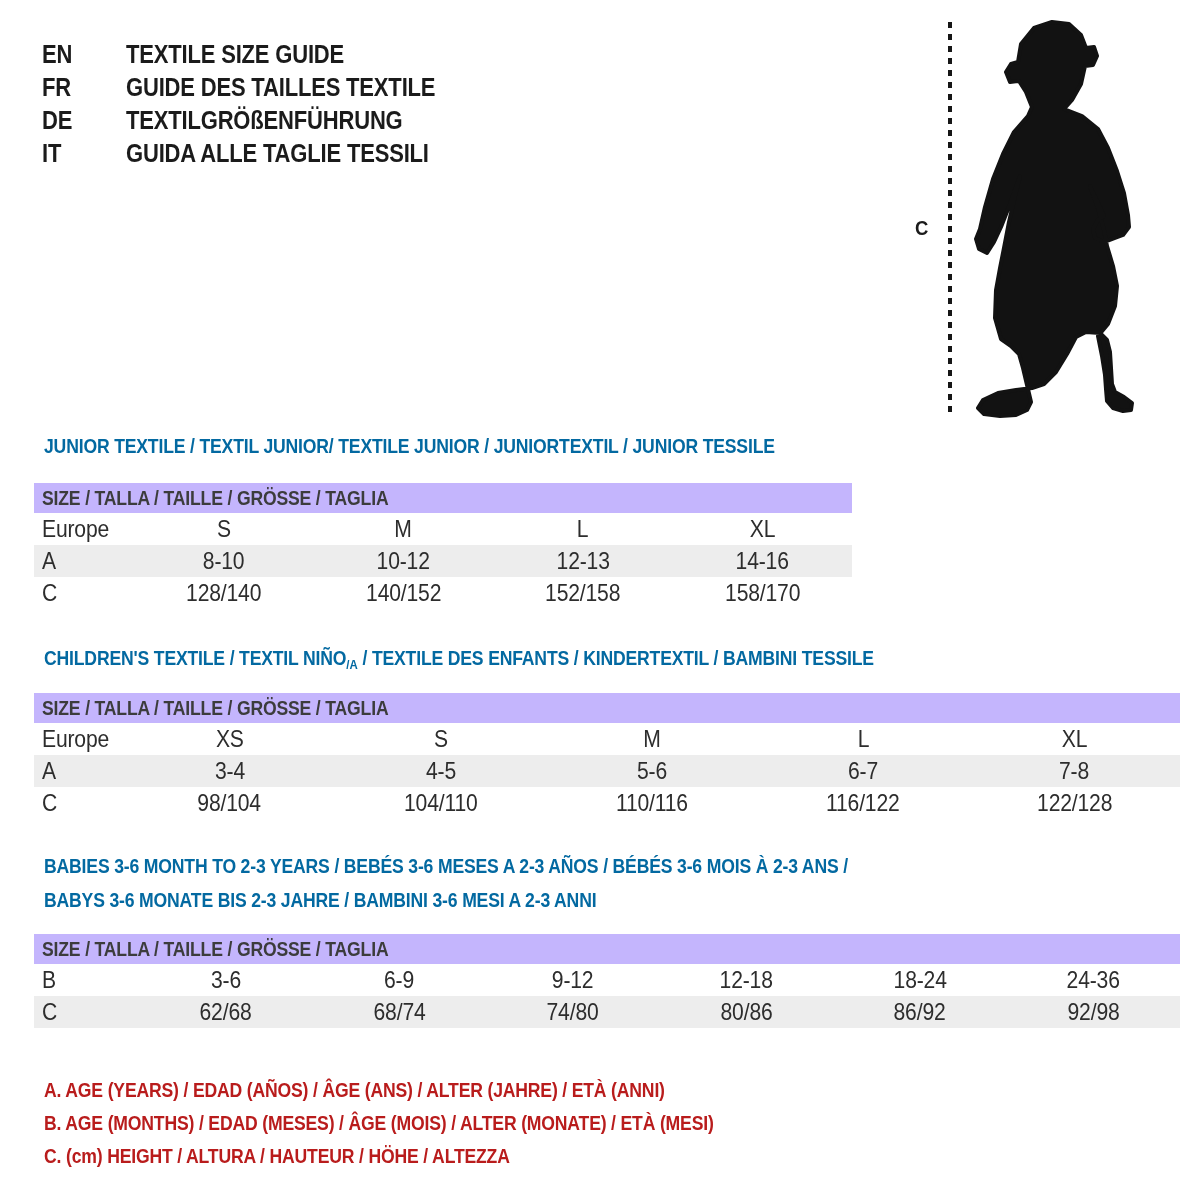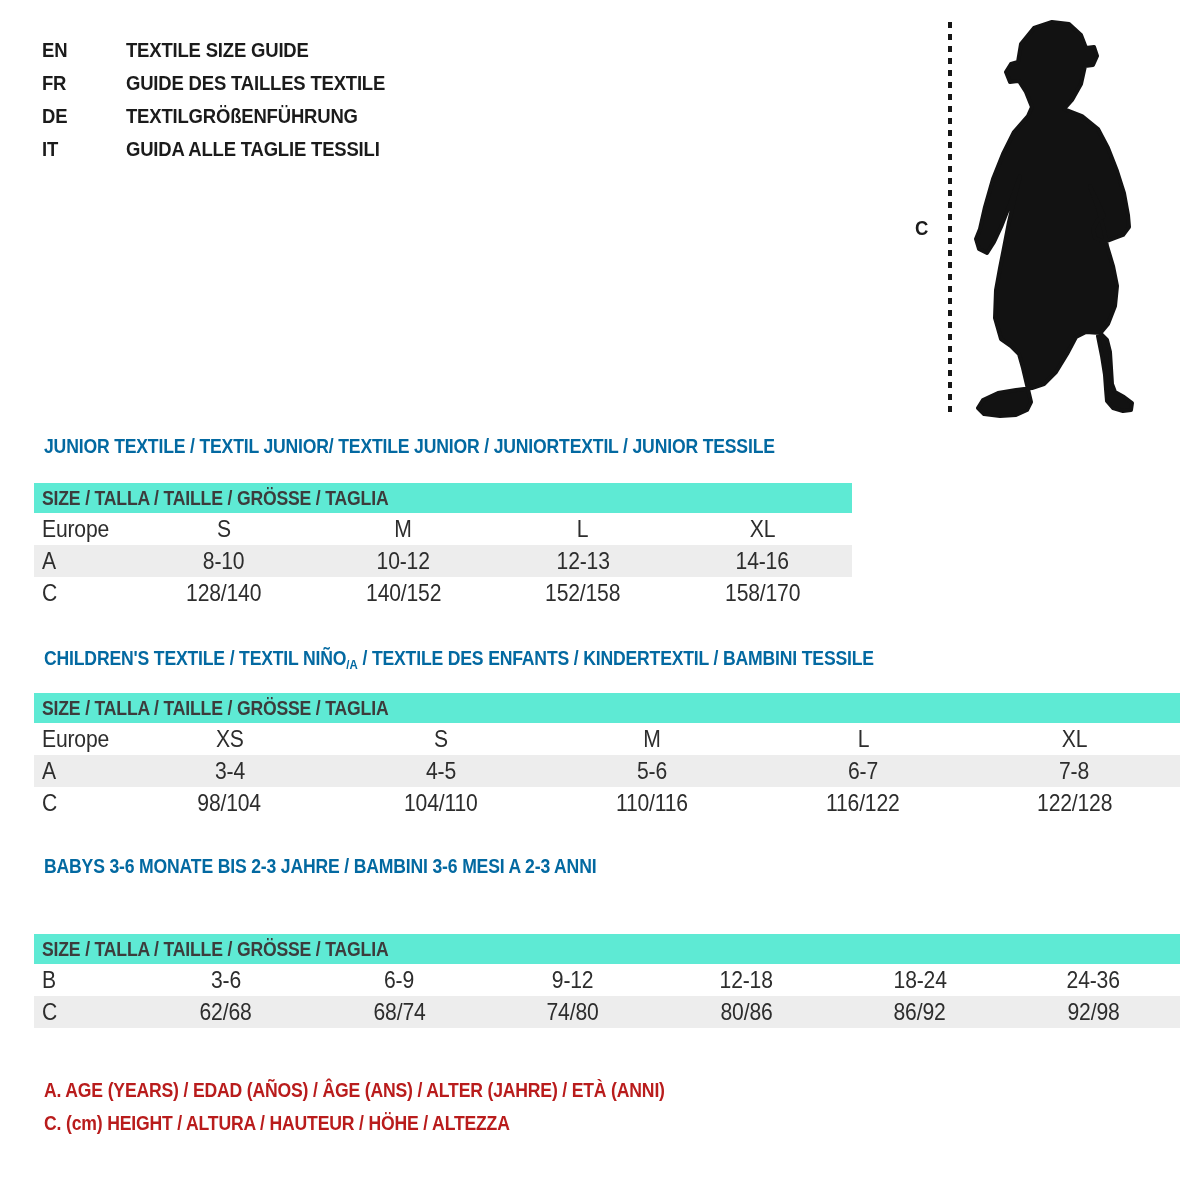--- a/index.html
+++ b/index.html
@@ -7,41 +7,41 @@
   body{
     width:1200px;height:1200px;position:relative;overflow:hidden;
     background:#ffffff;
     font-family:"Liberation Sans","DejaVu Sans",sans-serif;
     color:#222;
   }
   .cond{display:inline-block;transform:scaleX(0.88);transform-origin:0 50%;white-space:nowrap;letter-spacing:-0.2px;}
   .cc{transform-origin:50% 50%;}        
   
   .langs{position:absolute;left:42px;top:38px;}
-  .lrow{display:flex;height:33px;font-weight:bold;font-size:21px;color:#1b1b1b;}
+  .lrow{display:flex;height:33px;align-items:center;font-weight:bold;font-size:25px;color:#1b1b1b;}
   .lcode{width:84px;flex:0 0 84px;}
   
   .measure-line{
     position:absolute;left:948px;top:22px;width:4px;height:392px;
     background:repeating-linear-gradient(to bottom,#161616 0 6px,transparent 6px 12px);
   }
   .measure-label{position:absolute;left:915px;top:216px;font-size:21px;font-weight:bold;color:#1b1b1b;}
   .baby{position:absolute;left:974px;top:20px;width:178px;height:398px;}
   
   .sec-title{position:absolute;left:44px;font-size:20px;font-weight:bold;color:#0369a1;line-height:24px;white-space:nowrap;}
   .t-junior{top:434px;}
   .t-children{top:646px;}
   .t-babies{top:849px;line-height:34px;}
   .sub{font-size:13px;vertical-align:-4px;letter-spacing:0;}
   
   .tbl{position:absolute;left:34px;}
   .tbl-junior{top:483px;width:818px;}
   .tbl-children{top:693px;width:1146px;}
   .tbl-babies{top:934px;width:1146px;}
-  .bar{height:30px;background:#5eead4;display:flex;align-items:center;padding-left:8px;box-sizing:border-box;
+  .bar{height:30px;background:#c4b5fd;display:flex;align-items:center;padding-left:8px;box-sizing:border-box;
        font-size:20px;font-weight:bold;color:#3c3c3c;}
   .row{display:flex;height:32px;align-items:center;font-size:24px;color:#2d2d2d;}
   .row.shade{background:#ededed;}
   .lbl{box-sizing:border-box;padding-left:8px;text-align:left;}
   .tbl-junior  .lbl{width:100px;flex:0 0 100px;}
   .tbl-children .lbl{width:90px;flex:0 0 90px;}
   .tbl-babies  .lbl{width:105px;flex:0 0 105px;}
   .cell{flex:1;text-align:center;}
   
   .legend{position:absolute;left:44px;top:1074px;}
@@ -147,20 +147,21 @@
       <span class="lbl"><span class="cond">C</span></span>
       <span class="cell"><span class="cond cc">98/104</span></span>
       <span class="cell"><span class="cond cc">104/110</span></span>
       <span class="cell"><span class="cond cc">110/116</span></span>
       <span class="cell"><span class="cond cc">116/122</span></span>
       <span class="cell"><span class="cond cc">122/128</span></span>
     </div>
   </div>
 
   <div class="sec-title t-babies">
+    <div><span class="cond">BABIES 3-6 MONTH TO 2-3 YEARS / BEBÉS 3-6 MESES A 2-3 AÑOS / BÉBÉS 3-6 MOIS À 2-3 ANS /</span></div>
     <div><span class="cond">BABYS 3-6 MONATE BIS 2-3 JAHRE / BAMBINI 3-6 MESI A 2-3 ANNI</span></div>
   </div>
   <div class="tbl tbl-babies">
     <div class="bar">
       <span class="cond">SIZE / TALLA / TAILLE / GRÖSSE / TAGLIA</span>
     </div>
     <div class="row">
       <span class="lbl"><span class="cond">B</span></span>
       <span class="cell"><span class="cond cc">3-6</span></span>
       <span class="cell"><span class="cond cc">6-9</span></span>
@@ -178,17 +179,20 @@
       <span class="cell"><span class="cond cc">86/92</span></span>
       <span class="cell"><span class="cond cc">92/98</span></span>
     </div>
   </div>
 
   <div class="legend">
     <div class="lg">
         <span class="cond">A. AGE (YEARS) / EDAD (AÑOS) / ÂGE (ANS) / ALTER (JAHRE) / ETÀ (ANNI)</span>
       </div>
     <div class="lg">
+        <span class="cond">B. AGE (MONTHS) / EDAD (MESES) / ÂGE (MOIS) / ALTER (MONATE) / ETÀ (MESI)</span>
+      </div>
+    <div class="lg">
         <span class="cond">C. (cm) HEIGHT / ALTURA / HAUTEUR / HÖHE / ALTEZZA</span>
       </div>
   </div>
 
 </div>
 
 </body></html>

